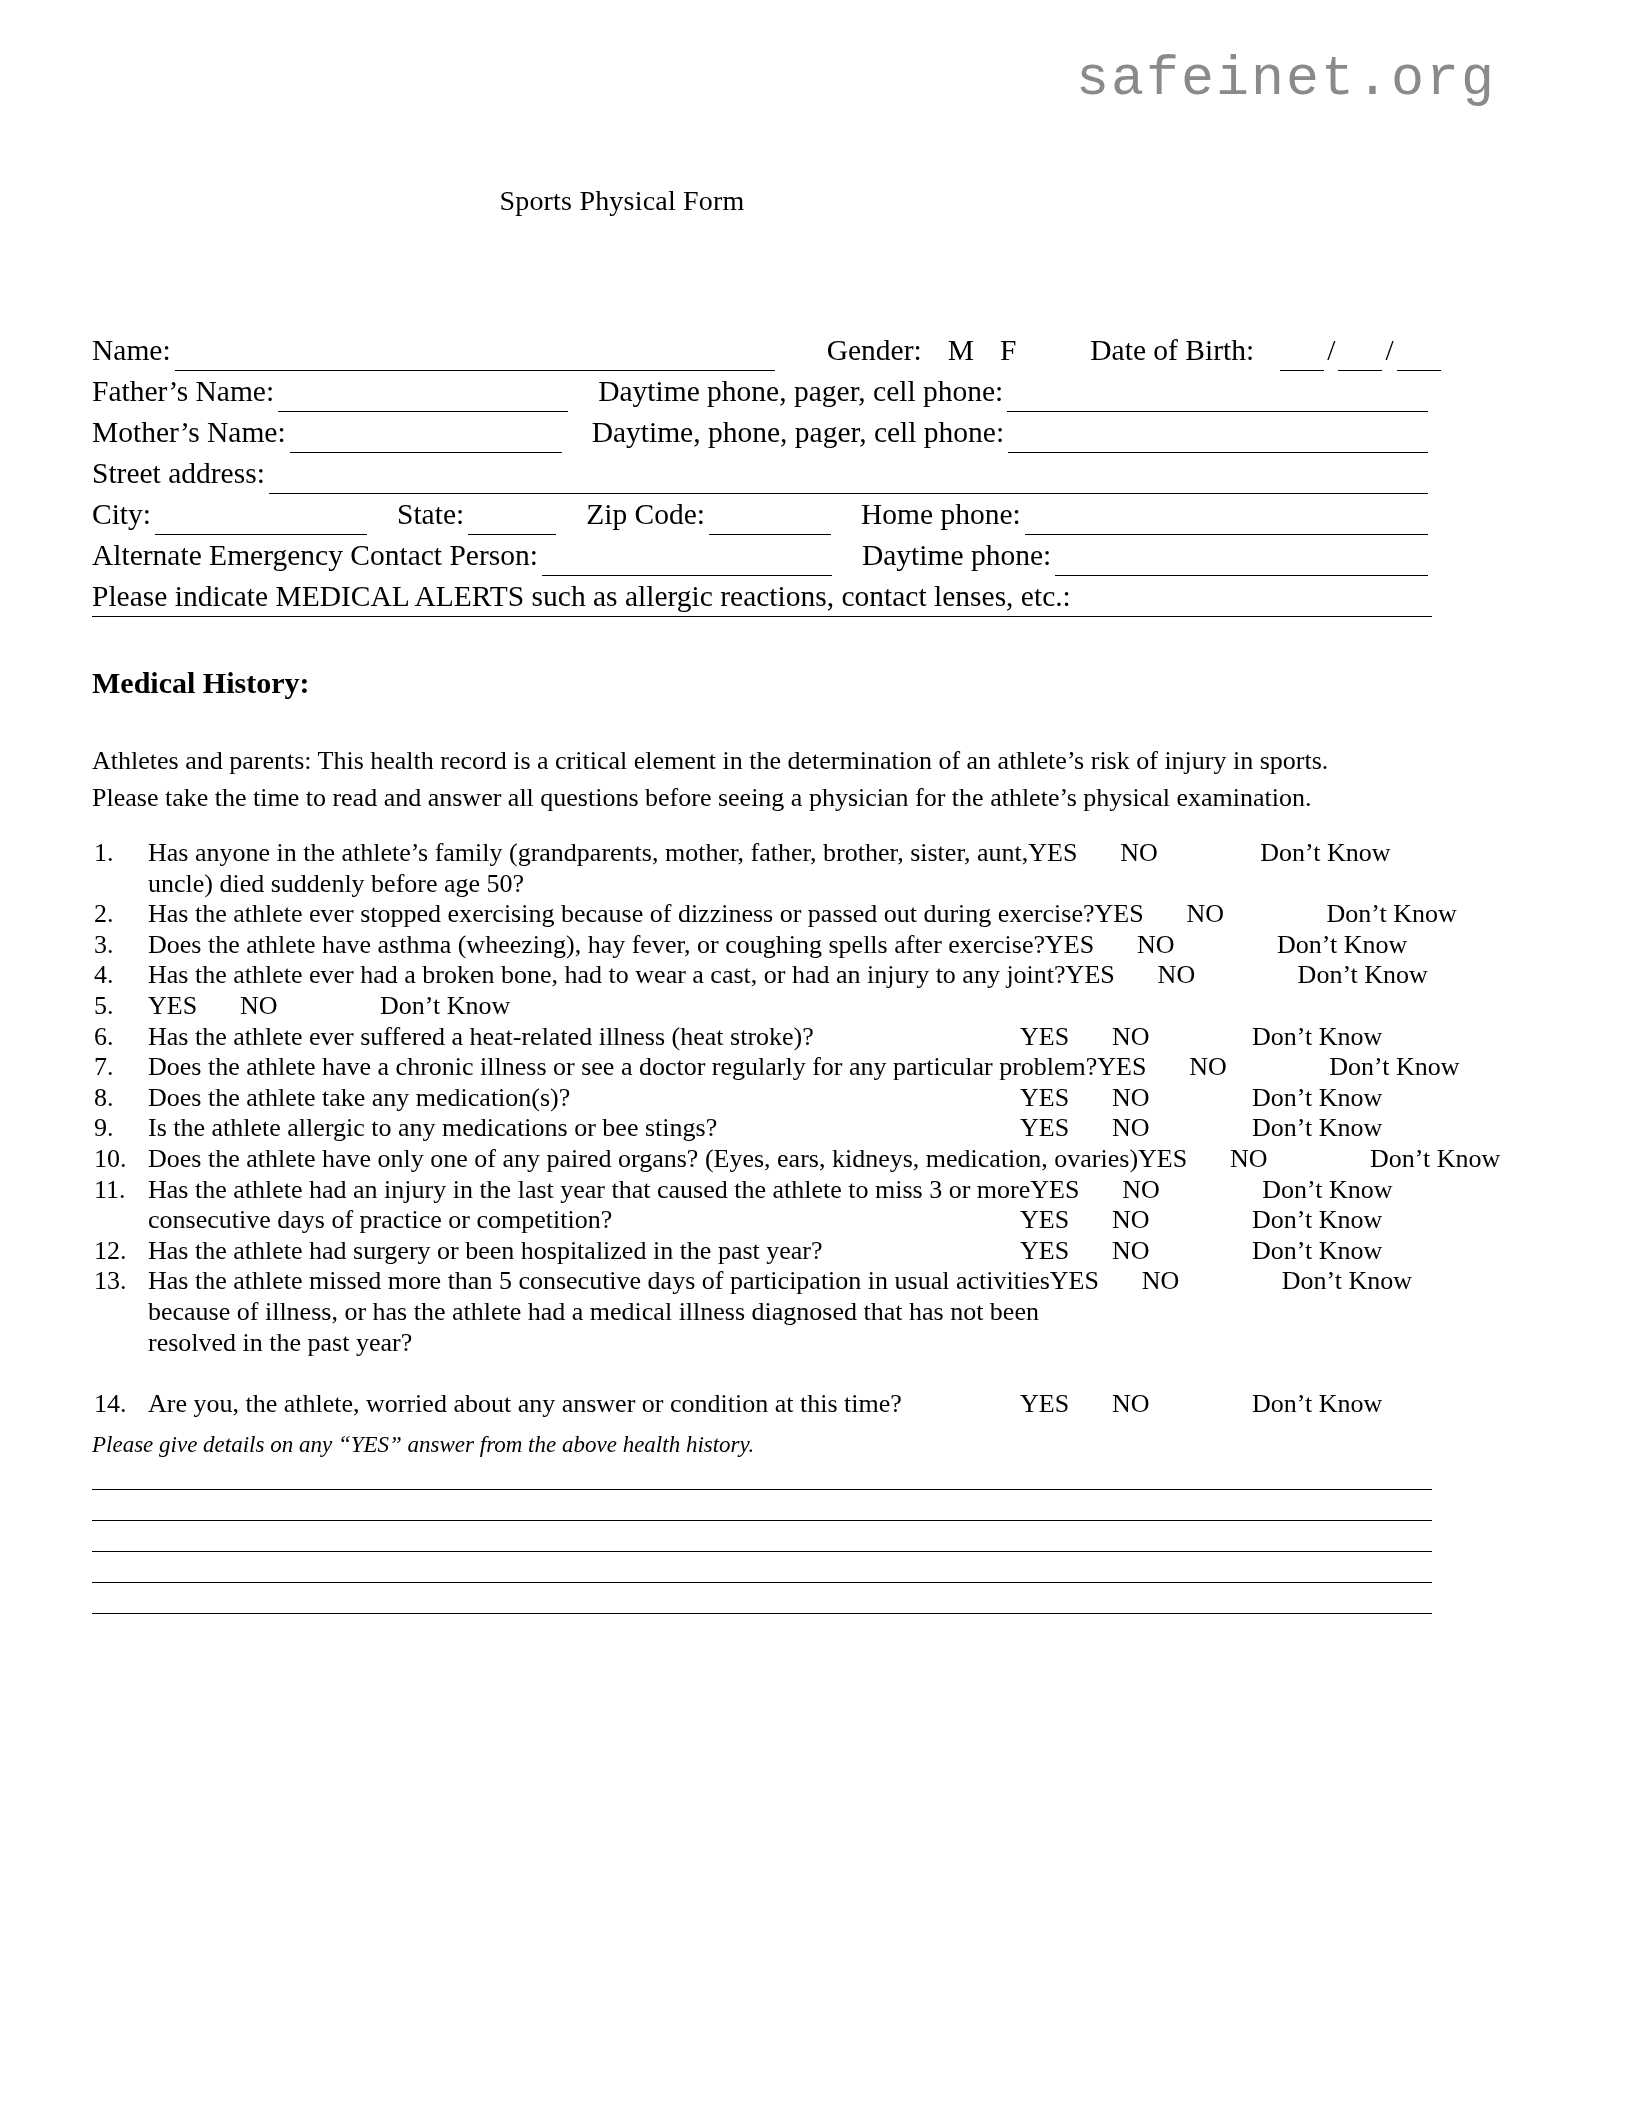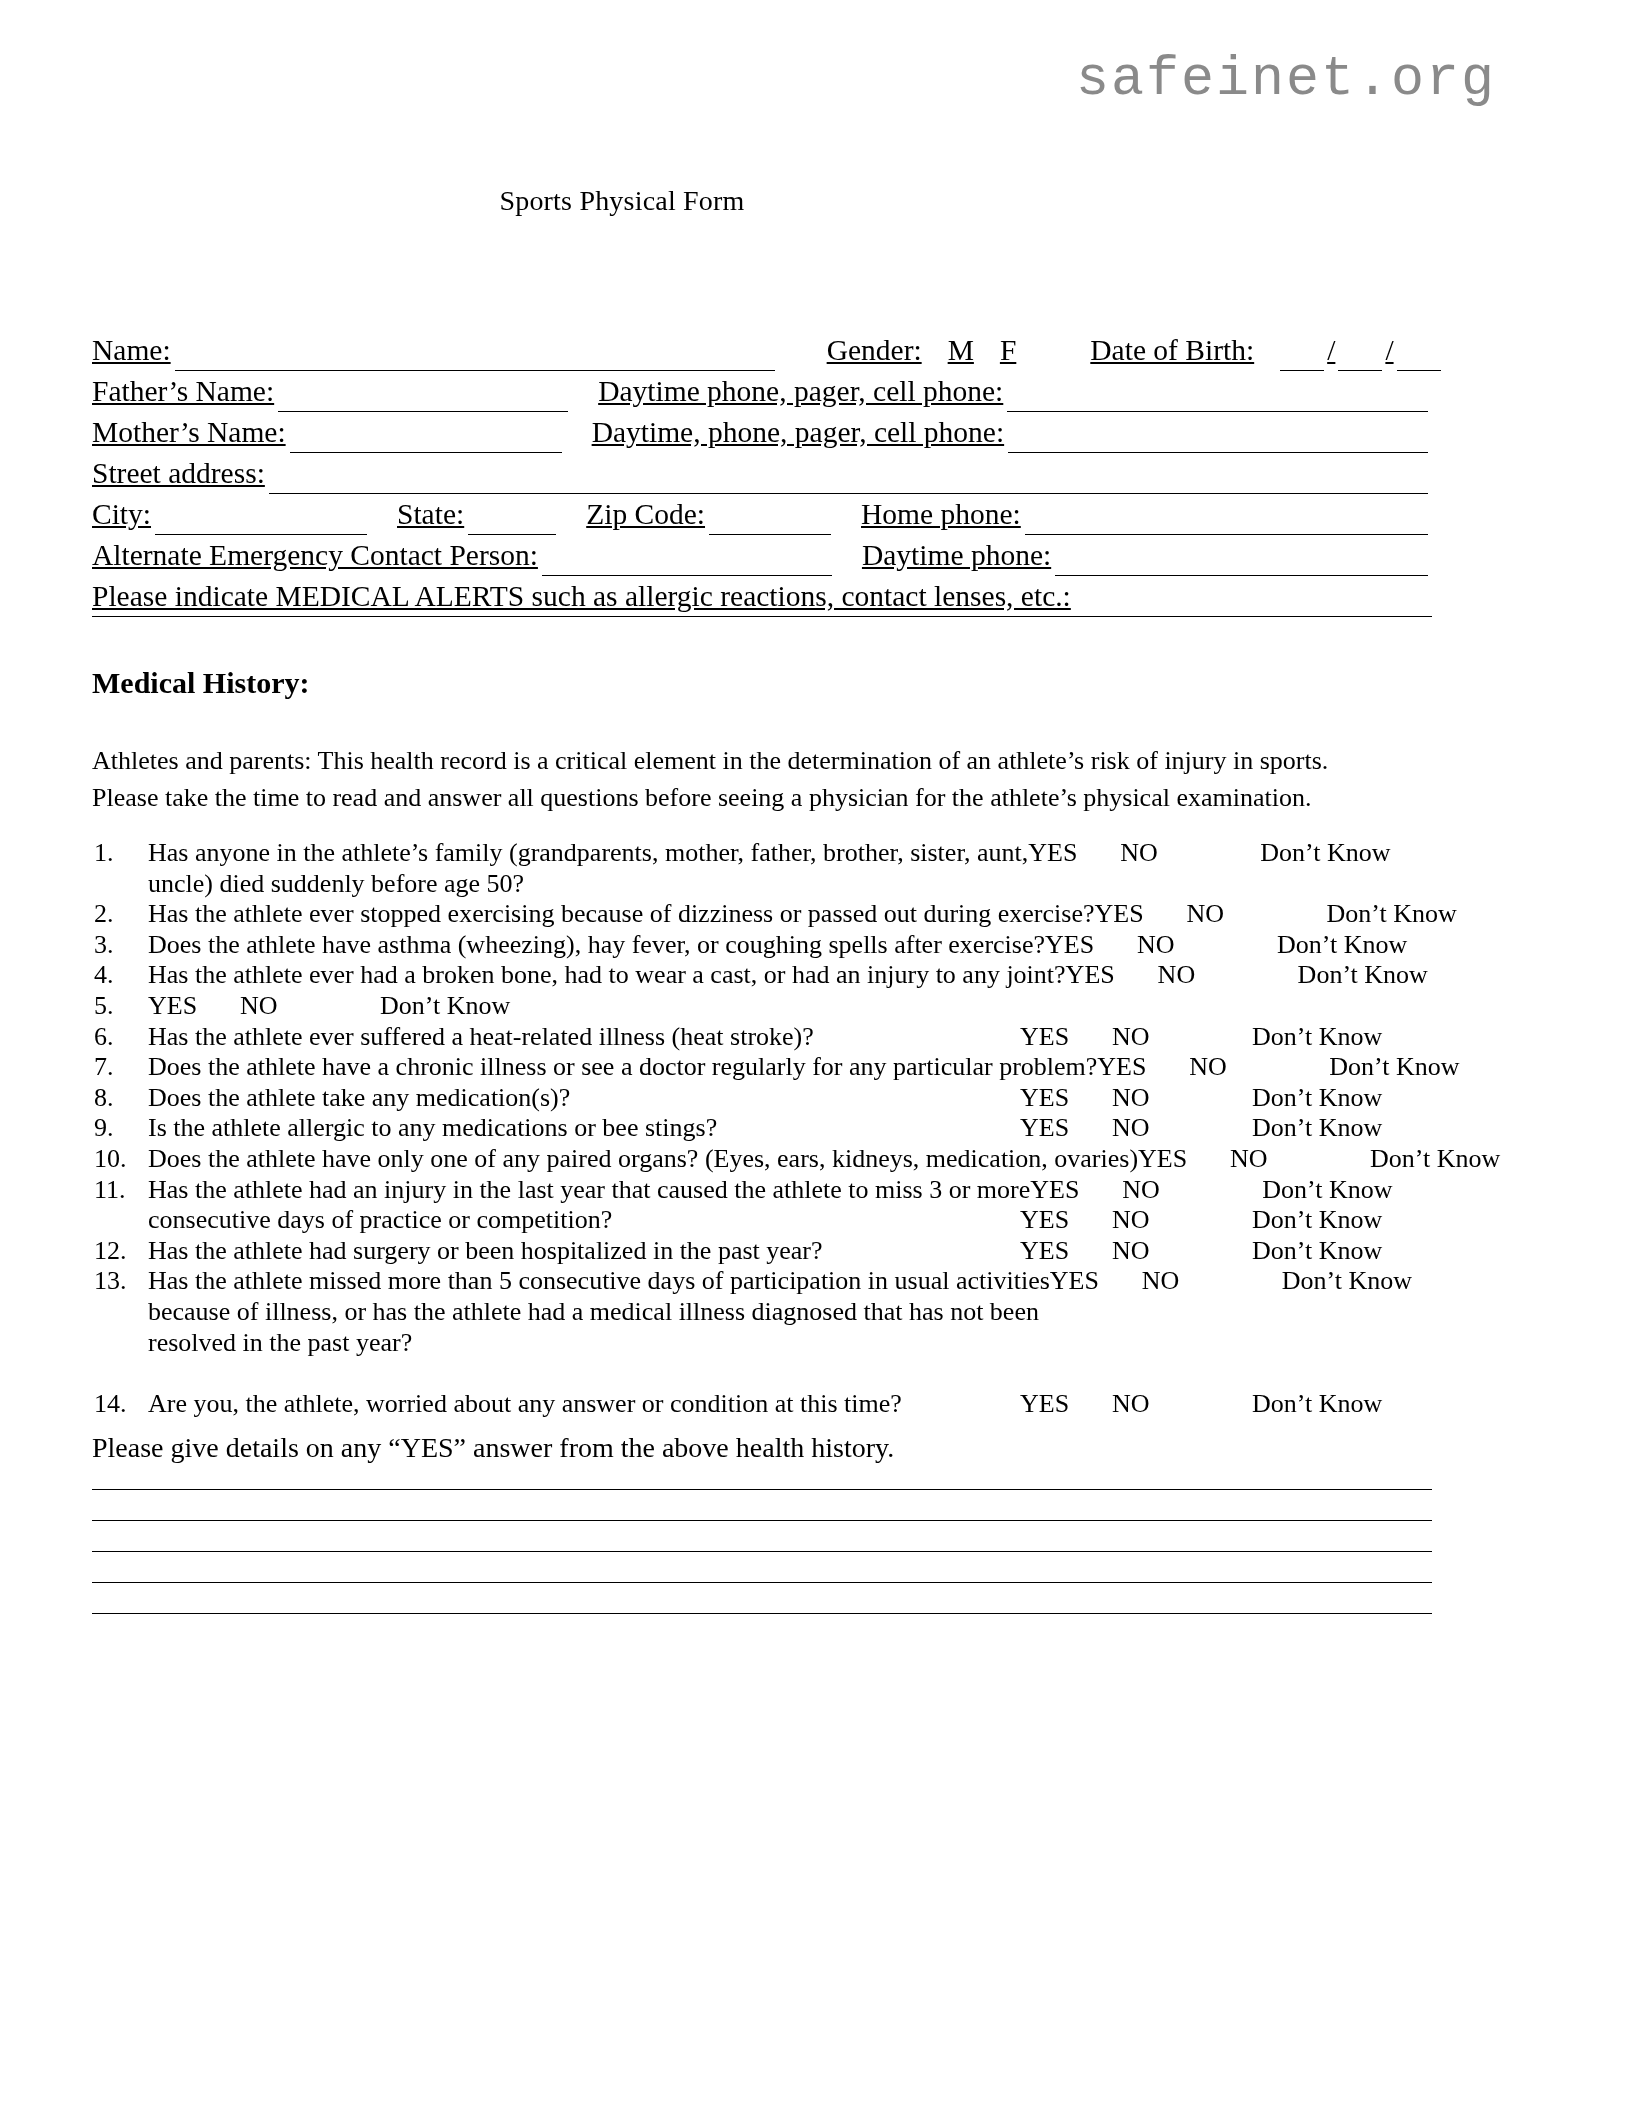--- a/index.html
+++ b/index.html
@@ -51,21 +51,20 @@
     right: 92px;
     top: 330px;
     font-size: 29.5px;
     line-height: 41px;
   }
   .id-row {
     display: flex;
     align-items: flex-end;
     white-space: nowrap;
     height: 41px;
-    text-decoration: underline;
   }
   .lbl { flex: none; }
   .fill {
     flex: none;
     border-bottom: 1.6px solid #000;
     height: 27px;
     align-self: flex-end;
     margin: 0 4px;
   }
   .fill.grow { flex: 1 1 auto; }
@@ -147,21 +146,22 @@
   .ans .a-yes { width: 92px; }
   .ans .a-no  { width: 140px; }
   .ans .a-dk  { width: 180px; }
   .ans-empty { visibility: hidden; }
 
   
   .details-prompt {
     position: absolute;
     left: 92px;
     top: 1432px;
-    font-size: 28px;
+    font-size: 23px;
+    font-style: italic;
   }
   .write-line {
     position: absolute;
     left: 92px;
     right: 92px;
     border: 0;
     border-top: 1.7px solid #000;
     margin: 0;
   }
 </style>

